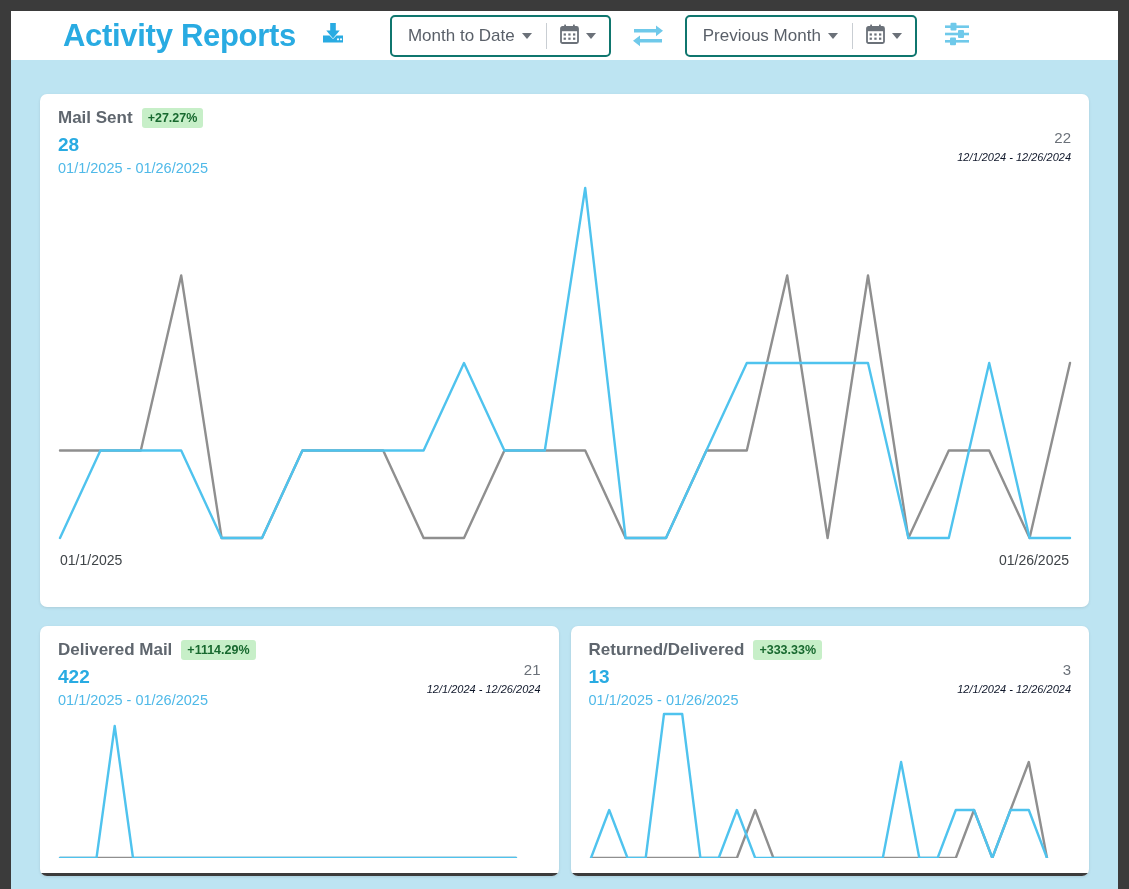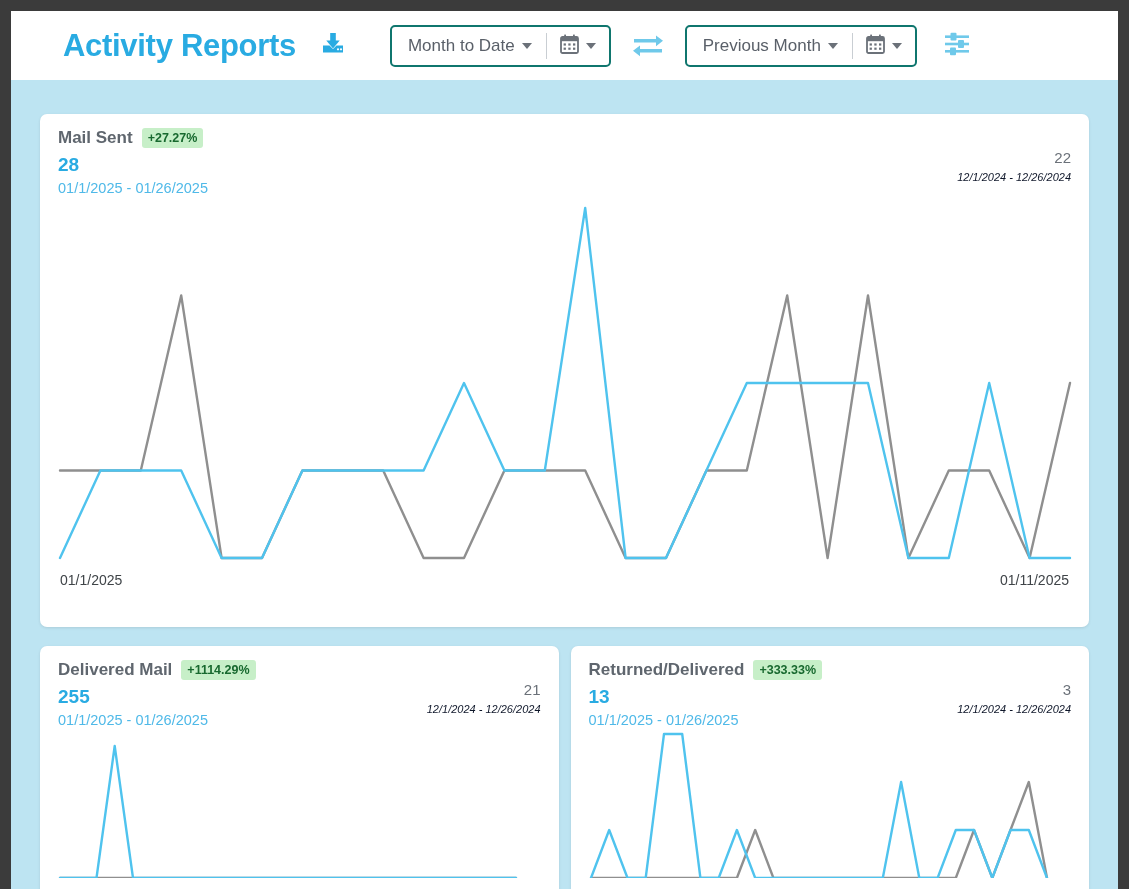--- a/index.html
+++ b/index.html
@@ -22,21 +22,21 @@
   #viewport {
     width: 1107px;
     height: 878px;
     background: #bde4f2;
     overflow: hidden;
     position: relative;
   }
 
   
   #header {
-    height: 69px;
+    height: 49px;
     background: #ffffff;
     display: flex;
     align-items: center;
     padding-left: 52px;
     gap: 0;
   }
 
   #page-title {
     font-size: 31px;
     font-weight: bold;
@@ -321,35 +321,35 @@
         </div>
       </div>
 
       <div class="chart-wrap">
         <svg id="svg0" width="1014" height="400" viewBox="0 0 1014 400">
               <polyline points="2.0,270.5 42.4,270.5 82.8,270.5 123.2,95.5 163.6,358.0 204.0,358.0 244.4,270.5 284.8,270.5 325.2,270.5 365.6,358.0 406.0,358.0 446.4,270.5 486.8,270.5 527.2,270.5 567.6,358.0 608.0,358.0 648.4,270.5 688.8,270.5 729.2,95.5 769.6,358.0 810.0,95.5 850.4,358.0 890.8,270.5 931.2,270.5 971.6,358.0 1012.0,183.0" fill="none" stroke="#8f8f8f" stroke-width="2.4" stroke-linejoin="round" stroke-linecap="round"></polyline>
               <polyline points="2.0,358.0 42.4,270.5 82.8,270.5 123.2,270.5 163.6,358.0 204.0,358.0 244.4,270.5 284.8,270.5 325.2,270.5 365.6,270.5 406.0,183.0 446.4,270.5 486.8,270.5 527.2,8.0 567.6,358.0 608.0,358.0 648.4,270.5 688.8,183.0 729.2,183.0 769.6,183.0 810.0,183.0 850.4,358.0 890.8,358.0 931.2,183.0 971.6,358.0 1012.0,358.0" fill="none" stroke="#4fc3ee" stroke-width="2.4" stroke-linejoin="round" stroke-linecap="round"></polyline>
             </svg>
         <div class="axis-row">
           <span>01/1/2025</span>
-          <span>01/11/2025</span>
+          <span>01/26/2025</span>
         </div>
       </div>
     </div>
 
     <div class="row2">
 
       <div class="card card-bottom">
         <div class="card-head">
           <div class="head-left">
             <div class="title-line">
               <span class="card-title">Delivered Mail</span>
               <span class="badge">+1114.29%</span>
             </div>
-            <div class="cur-value">255</div>
+            <div class="cur-value">422</div>
             <div class="cur-range">01/1/2025 - 01/26/2025</div>
           </div>
           <div class="head-right">
             <div class="prev-value">21</div>
             <div class="prev-range">12/1/2024 - 12/26/2024</div>
           </div>
         </div>
         <div class="chart-wrap">
           <svg id="svg1" width="460" height="150" viewBox="0 0 460 150">
                 <polyline points="2.0,150.0 20.2,150.0 38.5,150.0 56.7,150.0 75.0,150.0 93.2,150.0 111.4,150.0 129.7,150.0 147.9,150.0 166.2,150.0 184.4,150.0 202.6,150.0 220.9,150.0 239.1,150.0 257.4,150.0 275.6,150.0 293.8,150.0 312.1,150.0 330.3,150.0 348.6,150.0 366.8,150.0 385.0,150.0 403.3,150.0 421.5,150.0 439.8,150.0 458.0,150.0" fill="none" stroke="#8f8f8f" stroke-width="2.4" stroke-linejoin="round" stroke-linecap="round"></polyline>

